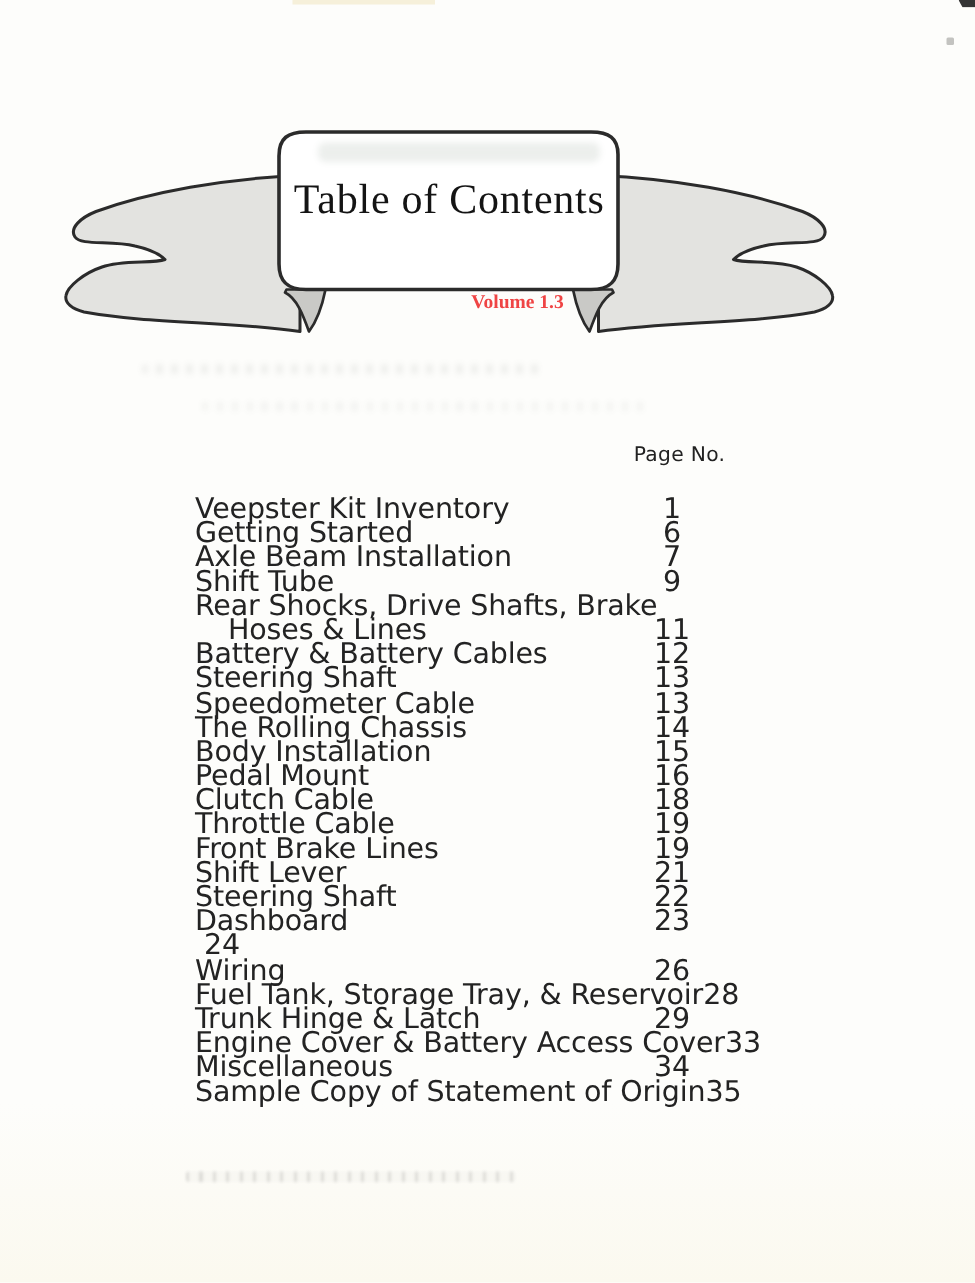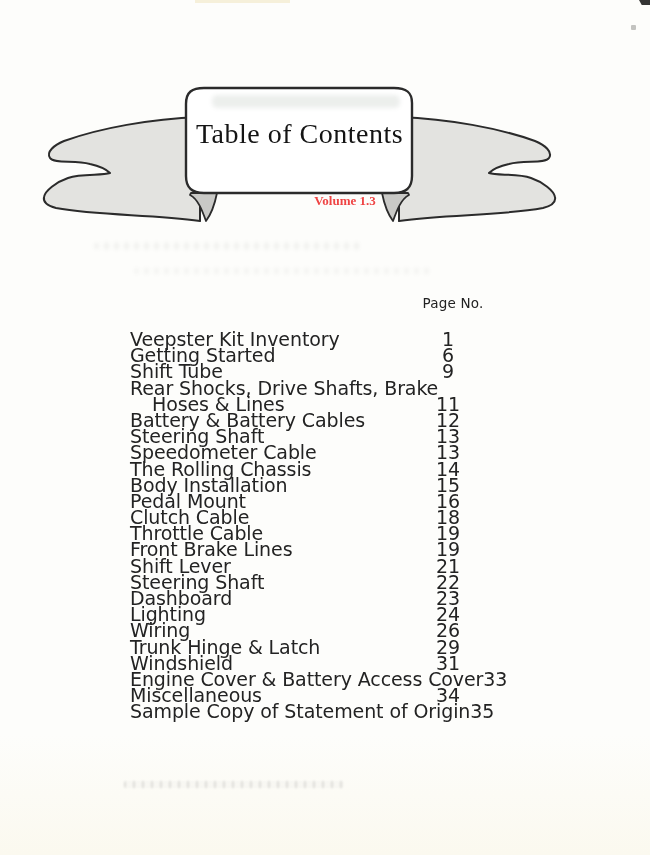--- a/index.html
+++ b/index.html
@@ -146,20 +146,24 @@
 
   <div class="toc-row">
       <span class="label">Veepster Kit Inventory</span>
       <span class="num">1</span>
     </div>
       <div class="toc-row">
       <span class="label">Getting Started</span>
       <span class="num">6</span>
     </div>
       <div class="toc-row">
+      <span class="label">Axle Beam Installation</span>
+      <span class="num">7</span>
+    </div>
+      <div class="toc-row">
       <span class="label">Shift Tube</span>
       <span class="num">9</span>
     </div>
       <div class="toc-row">
       <span class="label">Rear Shocks, Drive Shafts, Brake</span>
       <span class="num"></span>
     </div>
       <div class="toc-row indent">
       <span class="label">Hoses &amp; Lines</span>
       <span class="num">11</span>
@@ -206,36 +210,35 @@
     </div>
       <div class="toc-row">
       <span class="label">Steering Shaft</span>
       <span class="num">22</span>
     </div>
       <div class="toc-row">
       <span class="label">Dashboard</span>
       <span class="num">23</span>
     </div>
       <div class="toc-row">
-      <span class="label">Lighting</span>
       <span class="num">24</span>
     </div>
       <div class="toc-row">
       <span class="label">Wiring</span>
       <span class="num">26</span>
     </div>
       <div class="toc-row">
+      <span class="label">Fuel Tank, Storage Tray, &amp; Reservoir</span>
+      <span class="num">28</span>
+    </div>
+      <div class="toc-row">
       <span class="label">Trunk Hinge &amp; Latch</span>
       <span class="num">29</span>
     </div>
       <div class="toc-row">
-      <span class="label">Windshield</span>
-      <span class="num">31</span>
-    </div>
-      <div class="toc-row">
       <span class="label">Engine Cover &amp; Battery Access Cover</span>
       <span class="num">33</span>
     </div>
       <div class="toc-row">
       <span class="label">Miscellaneous</span>
       <span class="num">34</span>
     </div>
       <div class="toc-row">
       <span class="label">Sample Copy of Statement of Origin</span>
       <span class="num">35</span>

